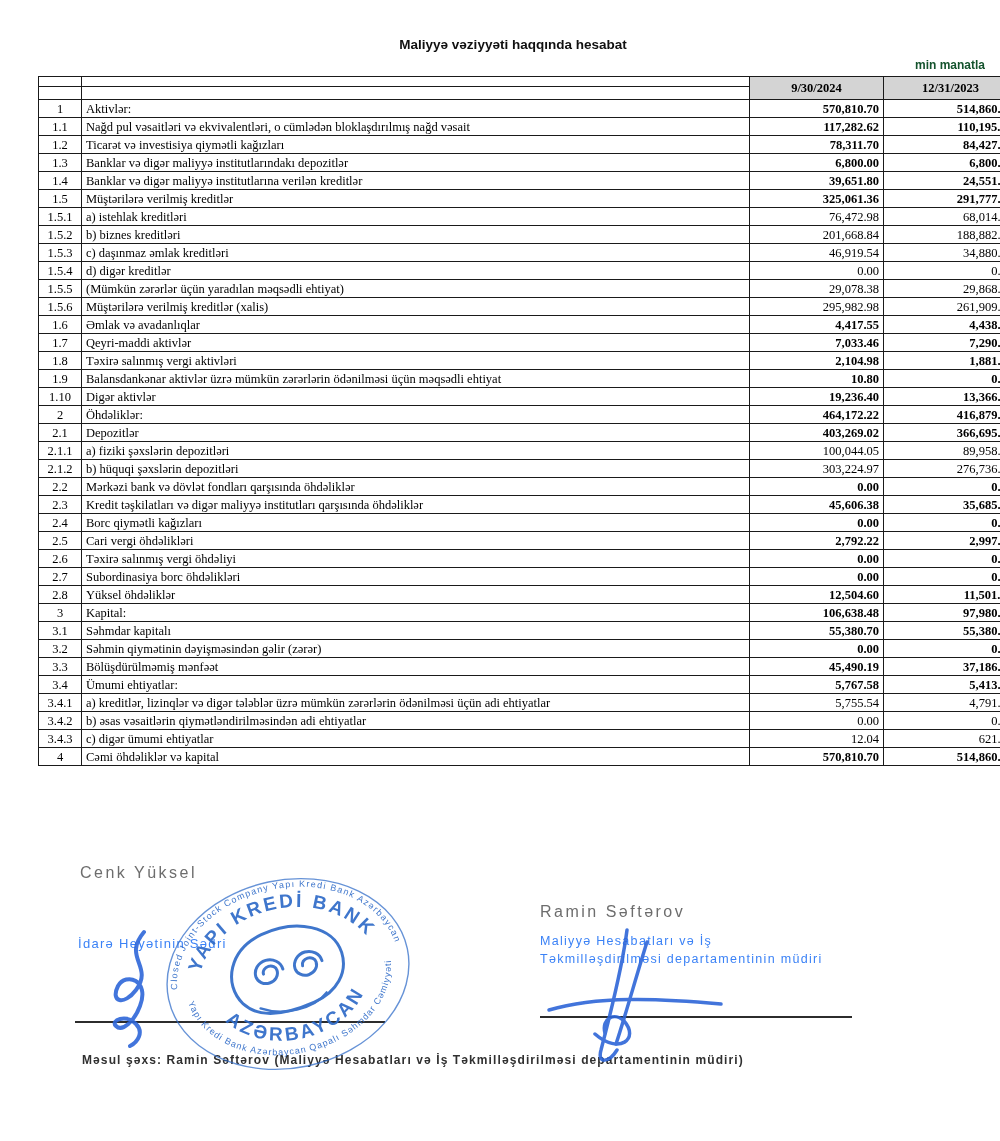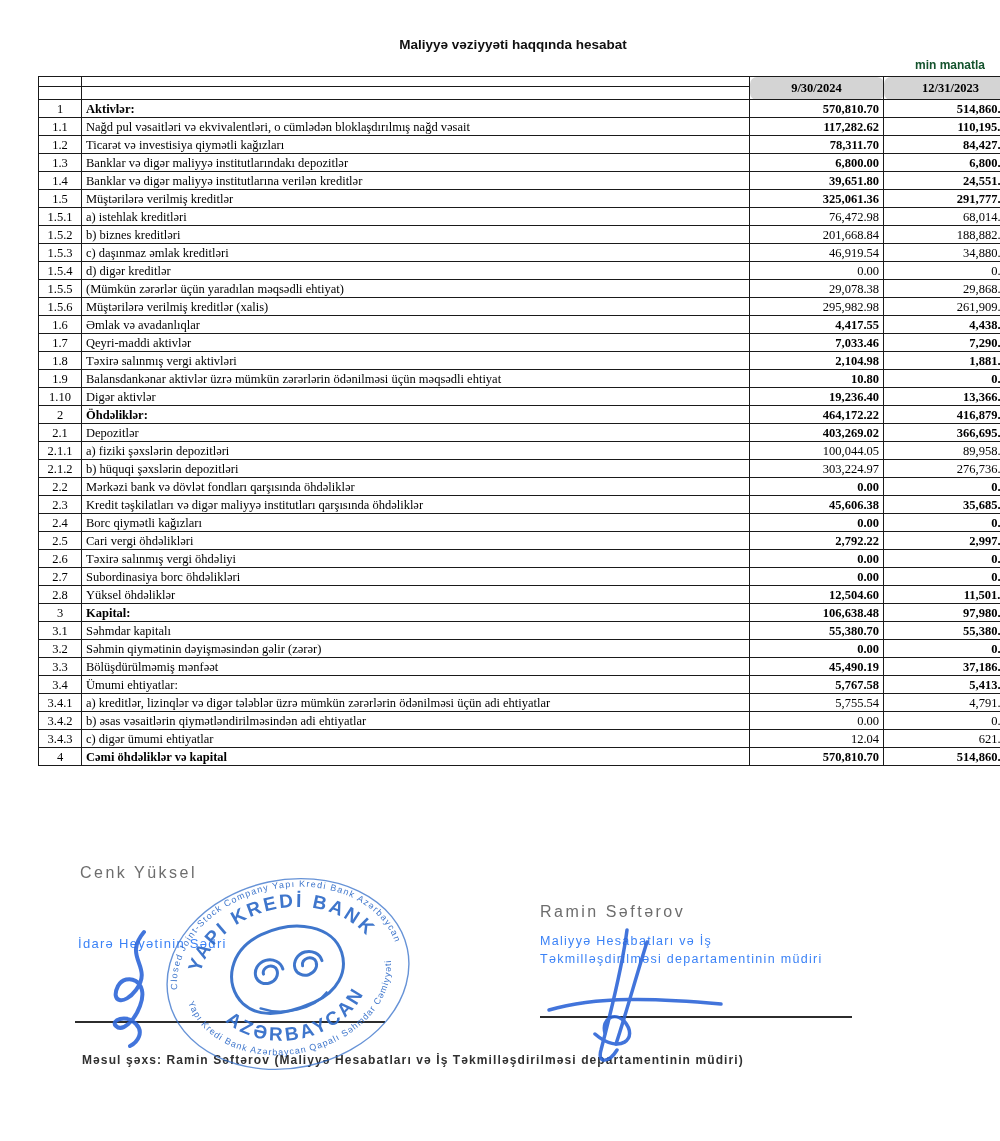--- a/index.html
+++ b/index.html
@@ -9,24 +9,24 @@
         font-family:"Liberation Sans",sans-serif;font-weight:bold;font-size:13.5px;color:#101010;margin-left:13px;}
   .unit-note{position:absolute;top:58px;right:15px;font-family:"Liberation Sans",sans-serif;
         font-weight:bold;font-size:12px;color:#14532d;}
   table.fin{position:absolute;left:38px;top:76px;width:947px;border-collapse:collapse;table-layout:fixed;}
   table.fin td{border:1px solid #1a1a1a;font-size:12.5px;padding:0 4px;height:17px;
         line-height:16px;overflow:hidden;white-space:nowrap;vertical-align:middle;}
   td.col-no{width:34px;text-align:center;font-size:12px;}
   td.col-desc{width:659px;text-align:left;}
   td.col-val{width:125px;text-align:right;vertical-align:bottom;padding-bottom:1px;}
   td.bv{font-weight:bold;}
-  td.sec{font-weight:bold;}
+  td.sec{font-weight:normal;}
   tr.sp1 td{height:9px;}
   tr.sp2 td{height:12px;}
-  td.hdr{background:#d4d4d4;text-align:center;font-weight:bold;font-size:12.5px;vertical-align:middle;border-radius:7px;}
+  td.hdr{background:#d4d4d4;text-align:center;font-weight:bold;font-size:12.5px;vertical-align:middle;}
   .sig-name{position:absolute;font-family:"Liberation Sans",sans-serif;font-size:16px;
         letter-spacing:2.5px;color:#6d6d6d;z-index:1;}
   .sig-title{position:absolute;font-family:Liberation Sans, sans-serif;font-size:13px;
         letter-spacing:1.3px;color:#3b82f6;z-index:1;}
   .name-left{left:80px;top:864px;}
   .title-left{left:78px;top:936px;}
   .name-right{left:540px;top:903px;}
   .title-right1{left:540px;top:934px;font-size:12.5px;}
   .title-right2{left:540px;top:952px;font-size:12.5px;}
   .sig-line{position:absolute;border-top:2px solid #2c2c2c;height:0;z-index:2;}

